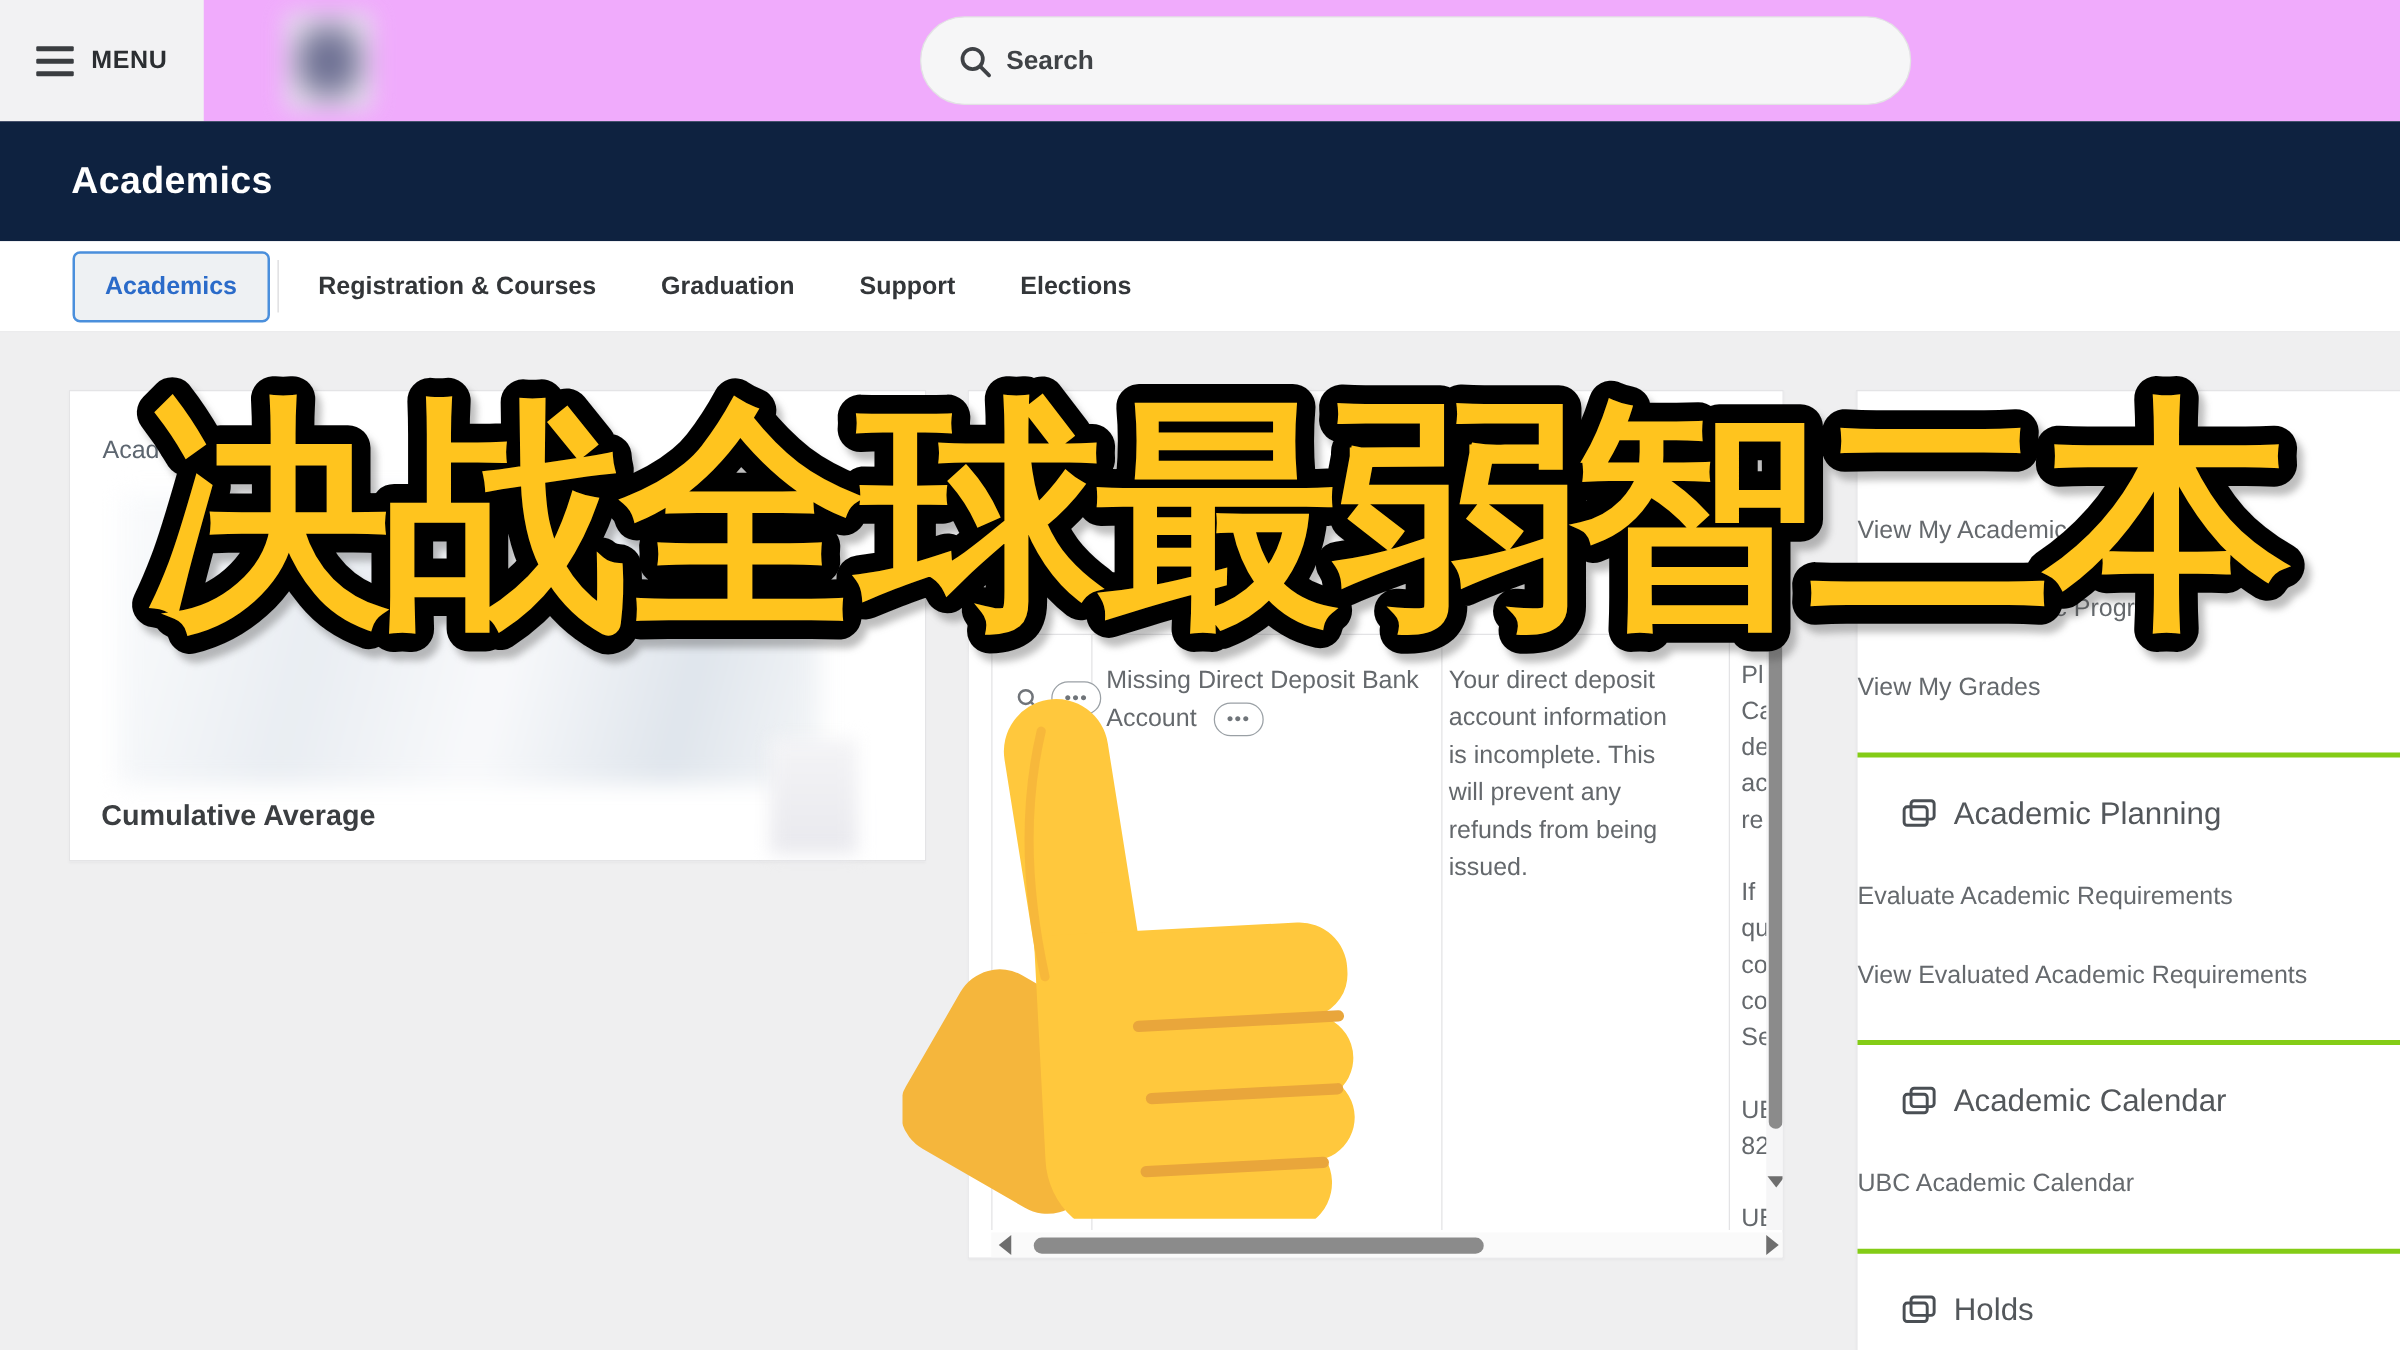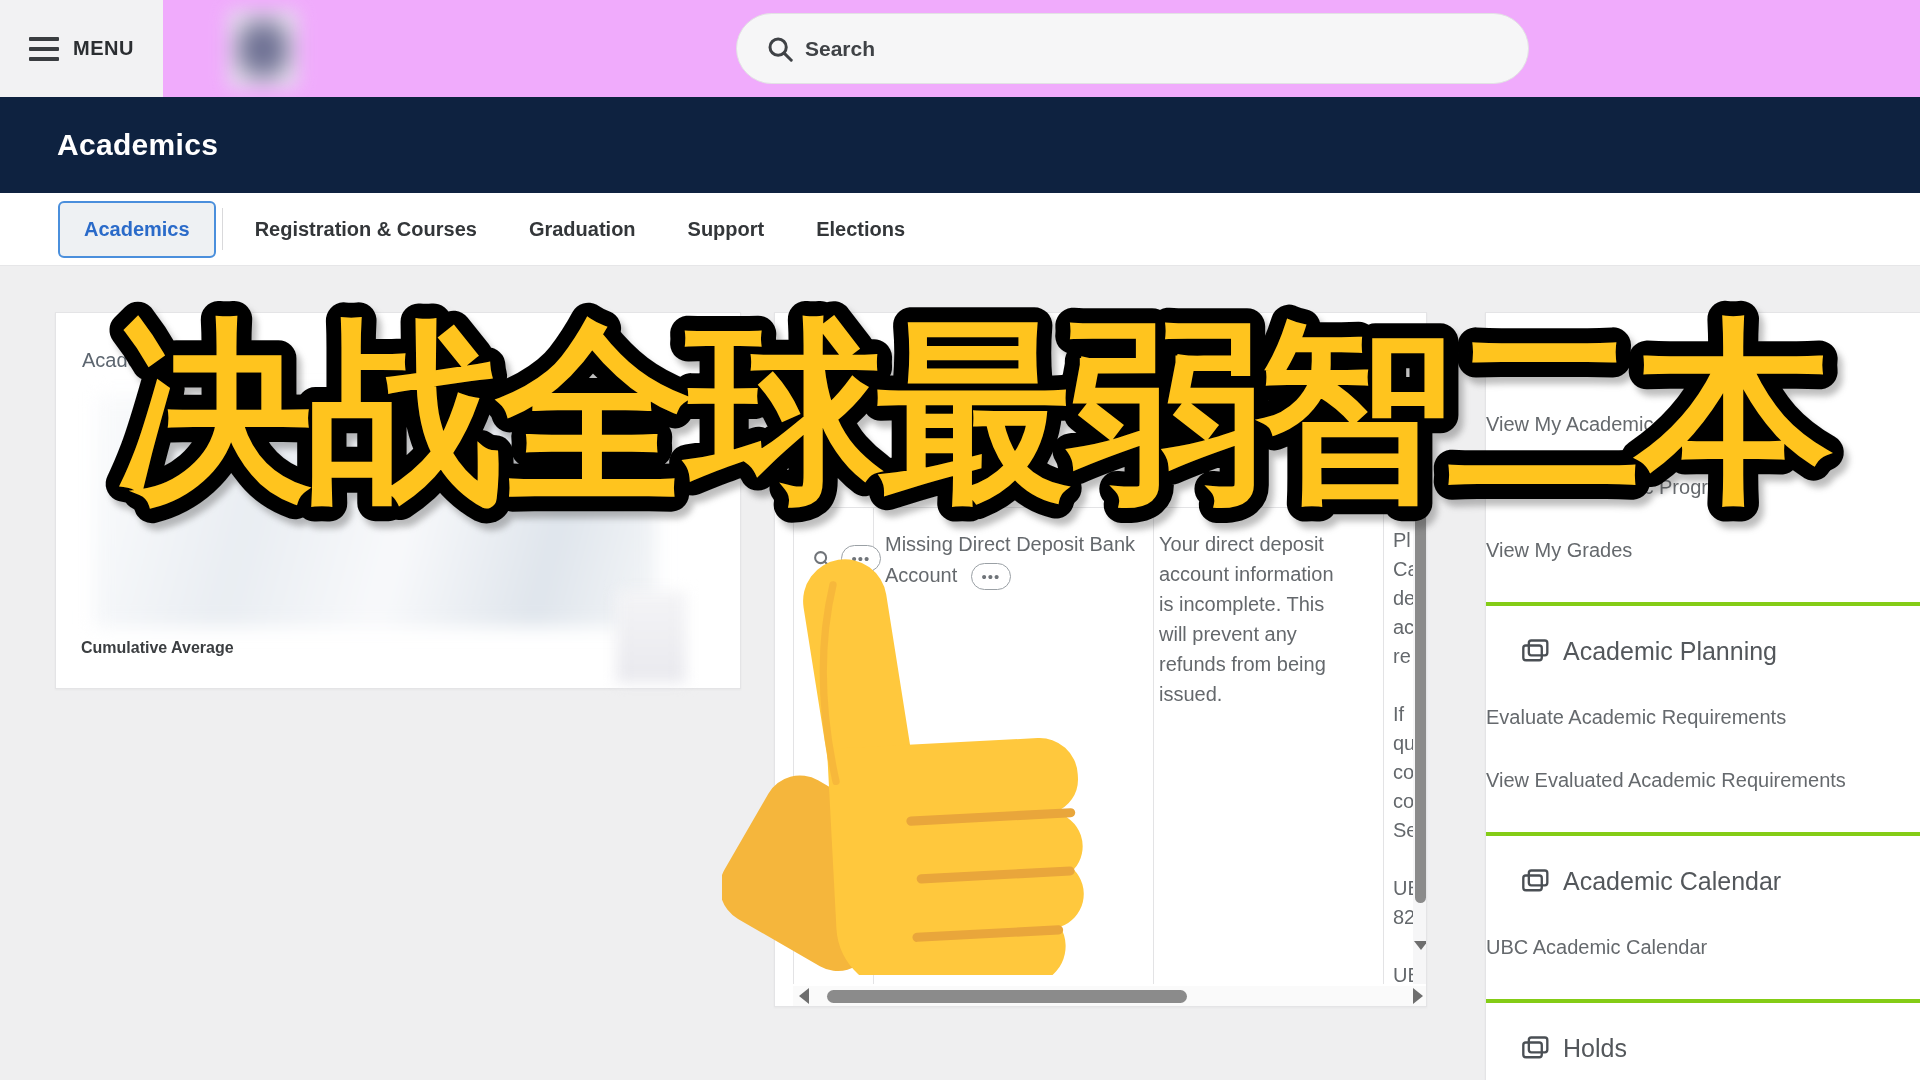--- a/index.html
+++ b/index.html
@@ -40,21 +40,21 @@
   
   .card { position:absolute; background:#ffffff; border:1px solid #e4e4e6; box-shadow:0 1px 2px rgba(0,0,0,.04); }
   .card-left { left:55px; top:312px; width:686px; height:377px; }
   .card-left .title { position:absolute; left:26px; top:36px; font-size:20px; color:#5d6670; }
   .card-left .gear { position:absolute; left:642px; top:48px; }
   .chart-blur { position:absolute; left:38px; top:82px; width:562px; height:232px;
                 background:linear-gradient(105deg,#fbfcfd 0%,#e9edf2 30%,#f8f9fb 55%,#dfe5ec 80%,#f4f6f8 100%);
                 filter:blur(9px); border-radius:4px; }
   .value-blur { position:absolute; left:560px; top:278px; width:70px; height:92px;
                 background:linear-gradient(180deg,#f4f4f6,#e9e9ee); filter:blur(7px); }
-  .card-left .footer-label { position:absolute; left:25px; top:326px; font-size:16px; font-weight:700; color:#3b3e41; }
+  .card-left .footer-label { position:absolute; left:25px; top:326px; font-size:23px; font-weight:700; color:#3b3e41; }
 
   
   .card-mid { left:774px; top:312px; width:653px; height:695px; overflow:hidden; }
   .tbl-topline { position:absolute; left:18px; top:194px; width:620px; height:1px; background:#e3e3e5; }
   .vline { position:absolute; top:194px; width:1px; height:477px; background:#e3e3e5; }
   .col1-icons { position:absolute; left:36px; top:232px; display:flex; align-items:center; gap:8px; }
   .dots-pill { display:inline-flex; align-items:center; justify-content:center; min-width:40px; height:27px;
                border:1px solid #9aa0a5; border-radius:14px; color:#6f7479; font-size:15px; letter-spacing:1px;
                background:#fff; cursor:pointer; line-height:1; }
   .cell-title { position:absolute; left:110px; top:216px; width:256px; font-size:20px; line-height:31px; color:#65696d; }

